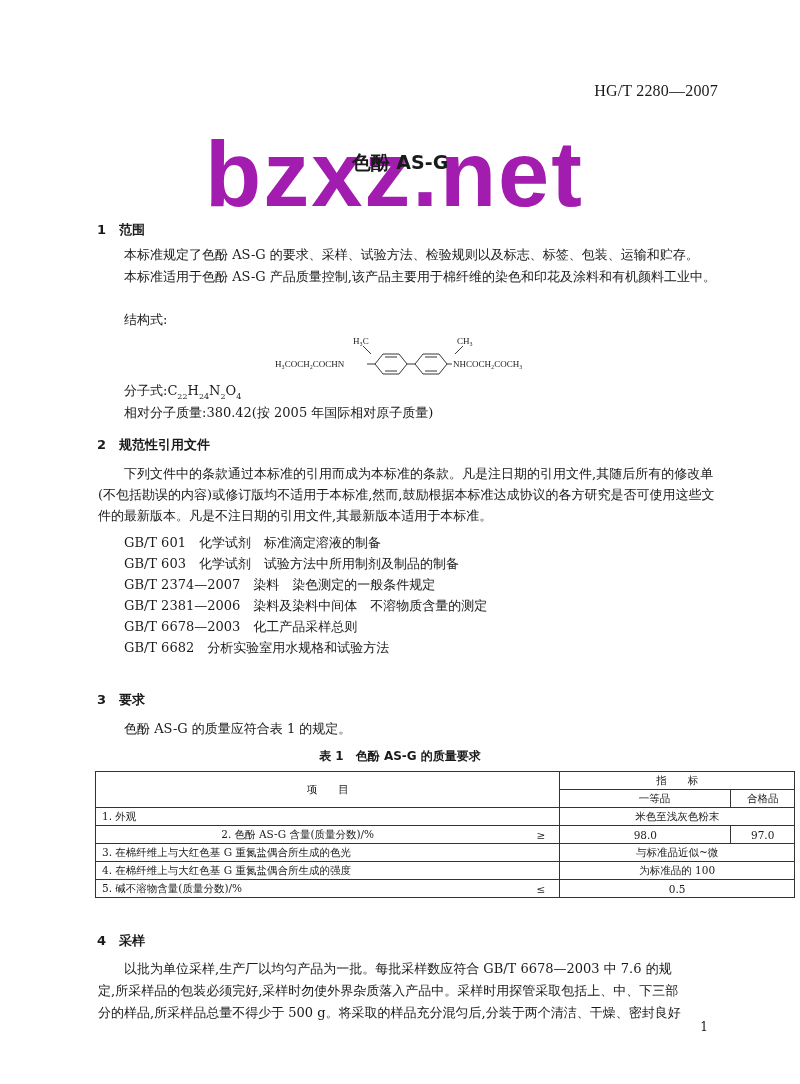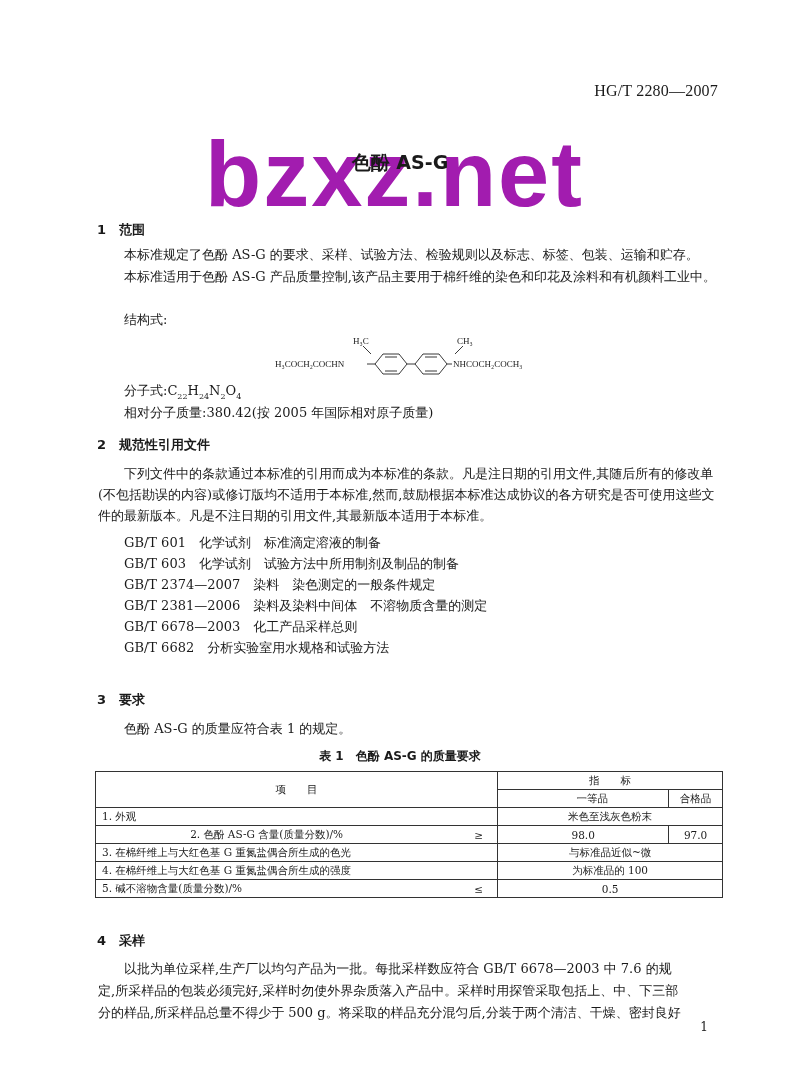--- a/index.html
+++ b/index.html
@@ -12,21 +12,21 @@
     .watermark { left: 205px; top: 128px; font-family: "Liberation Sans", sans-serif; font-weight: bold; font-size: 92px; color: #a21caf; letter-spacing: 2px; line-height: 1; }
     .doc-title { left: 0; width: 800px; top: 150px; text-align: center; font-family: "DejaVu Sans", sans-serif; font-weight: bold; font-size: 19px; }
     .section-head { left: 97px; font-family: "DejaVu Sans", sans-serif; font-weight: bold; font-size: 13px; }
     .section-head .num { display: inline-block; width: 22px; }
     .para { left: 98px; width: 624px; font-size: 13px; line-height: 21px; }
     .indent { text-indent: 26px; }
     .line { font-size: 13px; white-space: nowrap; }
     .ref-code { display: inline-block; }
     .struct { left: 275px; top: 334px; width: 270px; height: 50px; }
     .struct text { font-family: "Liberation Serif", serif; font-size: 9px; fill: #222; }
-    table.req { position: absolute; left: 95px; top: 771px; width: 628px; border-collapse: collapse; font-size: 10.5px; }
+    table.req { position: absolute; left: 95px; top: 771px; width: 700px; border-collapse: collapse; font-size: 10.5px; }
     table.req td, table.req th { border: 1px solid #333; height: 17px; padding: 0 6px; font-weight: normal; }
     table.req { border: 1.5px solid #222; }
     .c { text-align: center; }
     .sym { text-align: right; padding-right: 14px !important; }
     .page-num { right: 92px; top: 1020px; font-size: 12px; }
     sub { font-size: 8px; }
   </style>
 </head>
 <body>
 

